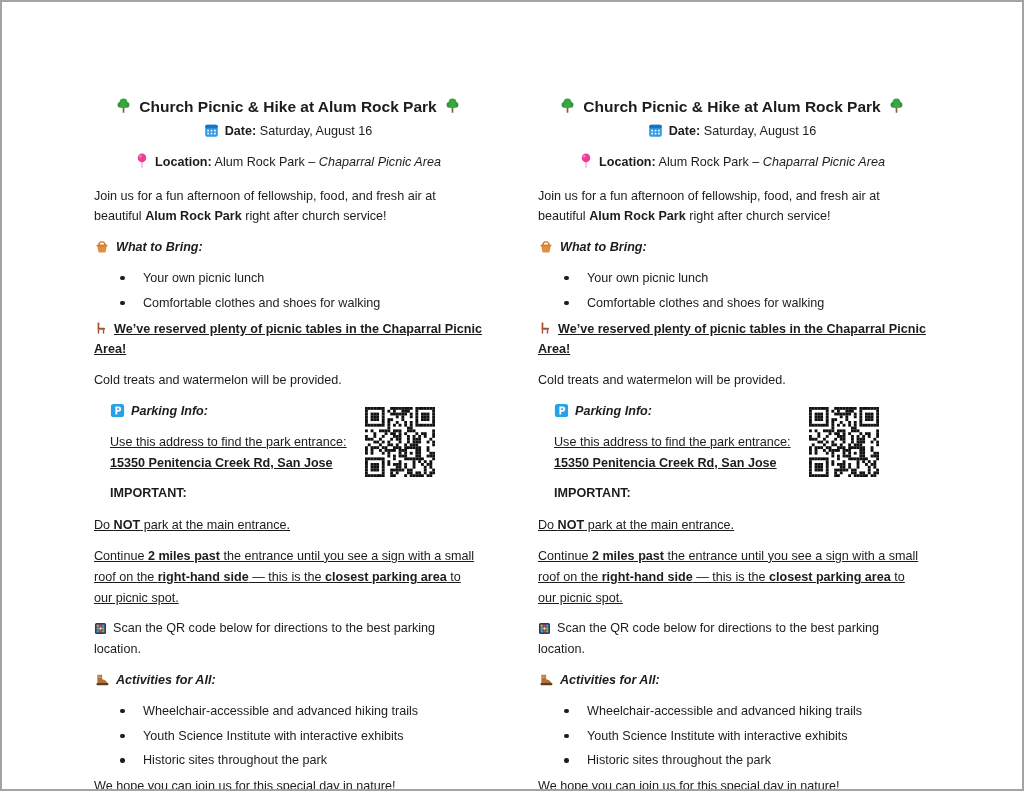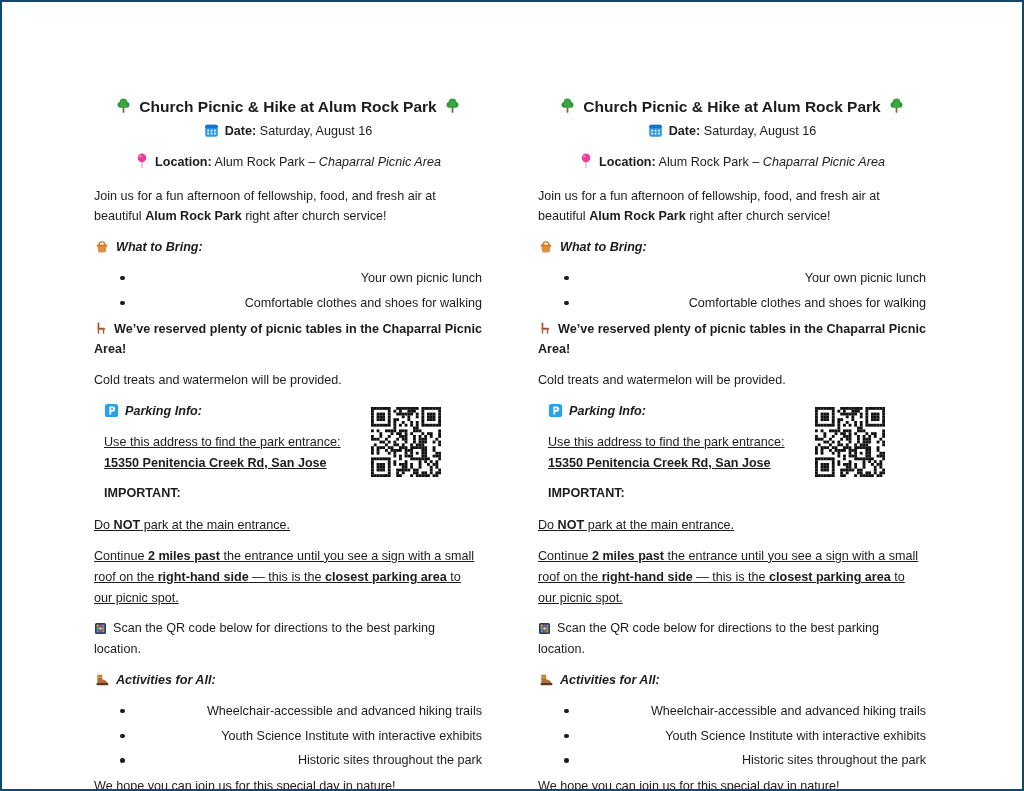--- a/index.html
+++ b/index.html
@@ -1,40 +1,40 @@
 <!DOCTYPE html>
 <html><head>
 <meta charset="utf-8">
 <style>
   html,body{margin:0;padding:0;background:#ffffff;}
   .frame{
     width:1024px;height:791px;box-sizing:border-box;
-    border:2px solid #0c4a6e;background:#ffffff;overflow:hidden;
+    border:2px solid #a3a3a3;background:#ffffff;overflow:hidden;
     font-family:"Liberation Sans","DejaVu Sans",sans-serif;color:#1c1c1c;
   }
   .sheet{display:flex;padding:95px 0 0 92px;gap:56px;align-items:flex-start;}
   .flyer{width:388px;font-size:12.6px;line-height:20.8px;}
   .flyer p{margin:0 0 10px;}
   b{font-weight:700;}
   i{font-style:italic;text-align:center;}
   .center{text-align:center;}
   header.center{margin-bottom:13px;}
   .title{font-size:15.5px;font-weight:700;margin:0 0 4px;line-height:20px;white-space:nowrap;}
   .meta{margin:0;}
   .ic{display:inline-block;vertical-align:-3px;margin-right:6px;line-height:0;}
   .ic svg{display:inline-block;}
   .ic-lg{margin:0 7px;vertical-align:-2px;}
   .intro{margin:0 0 4px;}
   .hd{margin:0;font-weight:700;font-style:italic;}
-  ul{list-style:none;margin:0 0 5px;padding:0;text-align:right;}
+  ul{list-style:none;margin:0 0 5px;padding:0;}
   li{position:relative;padding-left:49px;margin:4px 0;}
   li::before{content:"";position:absolute;left:26px;top:8px;width:4.5px;height:4.5px;border-radius:50%;background:#1c1c1c;}
-  .reserved{margin:0 0 1px;font-weight:700;}
+  .reserved{margin:0 0 1px;font-weight:700;text-decoration:underline;}
   .treats{margin:0 0 4px;font-weight:400;}
-  .parking-row{display:flex;margin:0 10px 1px;}
+  .parking-row{display:flex;margin:0 16px 1px;}
   .parking-text{flex:1;min-width:0;}
   .hd-parking{margin:0 0 9px;}
   .addr{margin:0 0 1px;text-decoration:underline;}
   .important{margin:0;font-weight:700;}
   .qr{width:70px;height:70px;margin:6px 31px 0 0;flex:none;}
   .tight{margin:0;text-decoration:underline;}
   .scan{margin:0 0 0;}
   .hd-act{margin:8px 0 0;}
   .closing{margin:4px 0 0;}
 </style>

